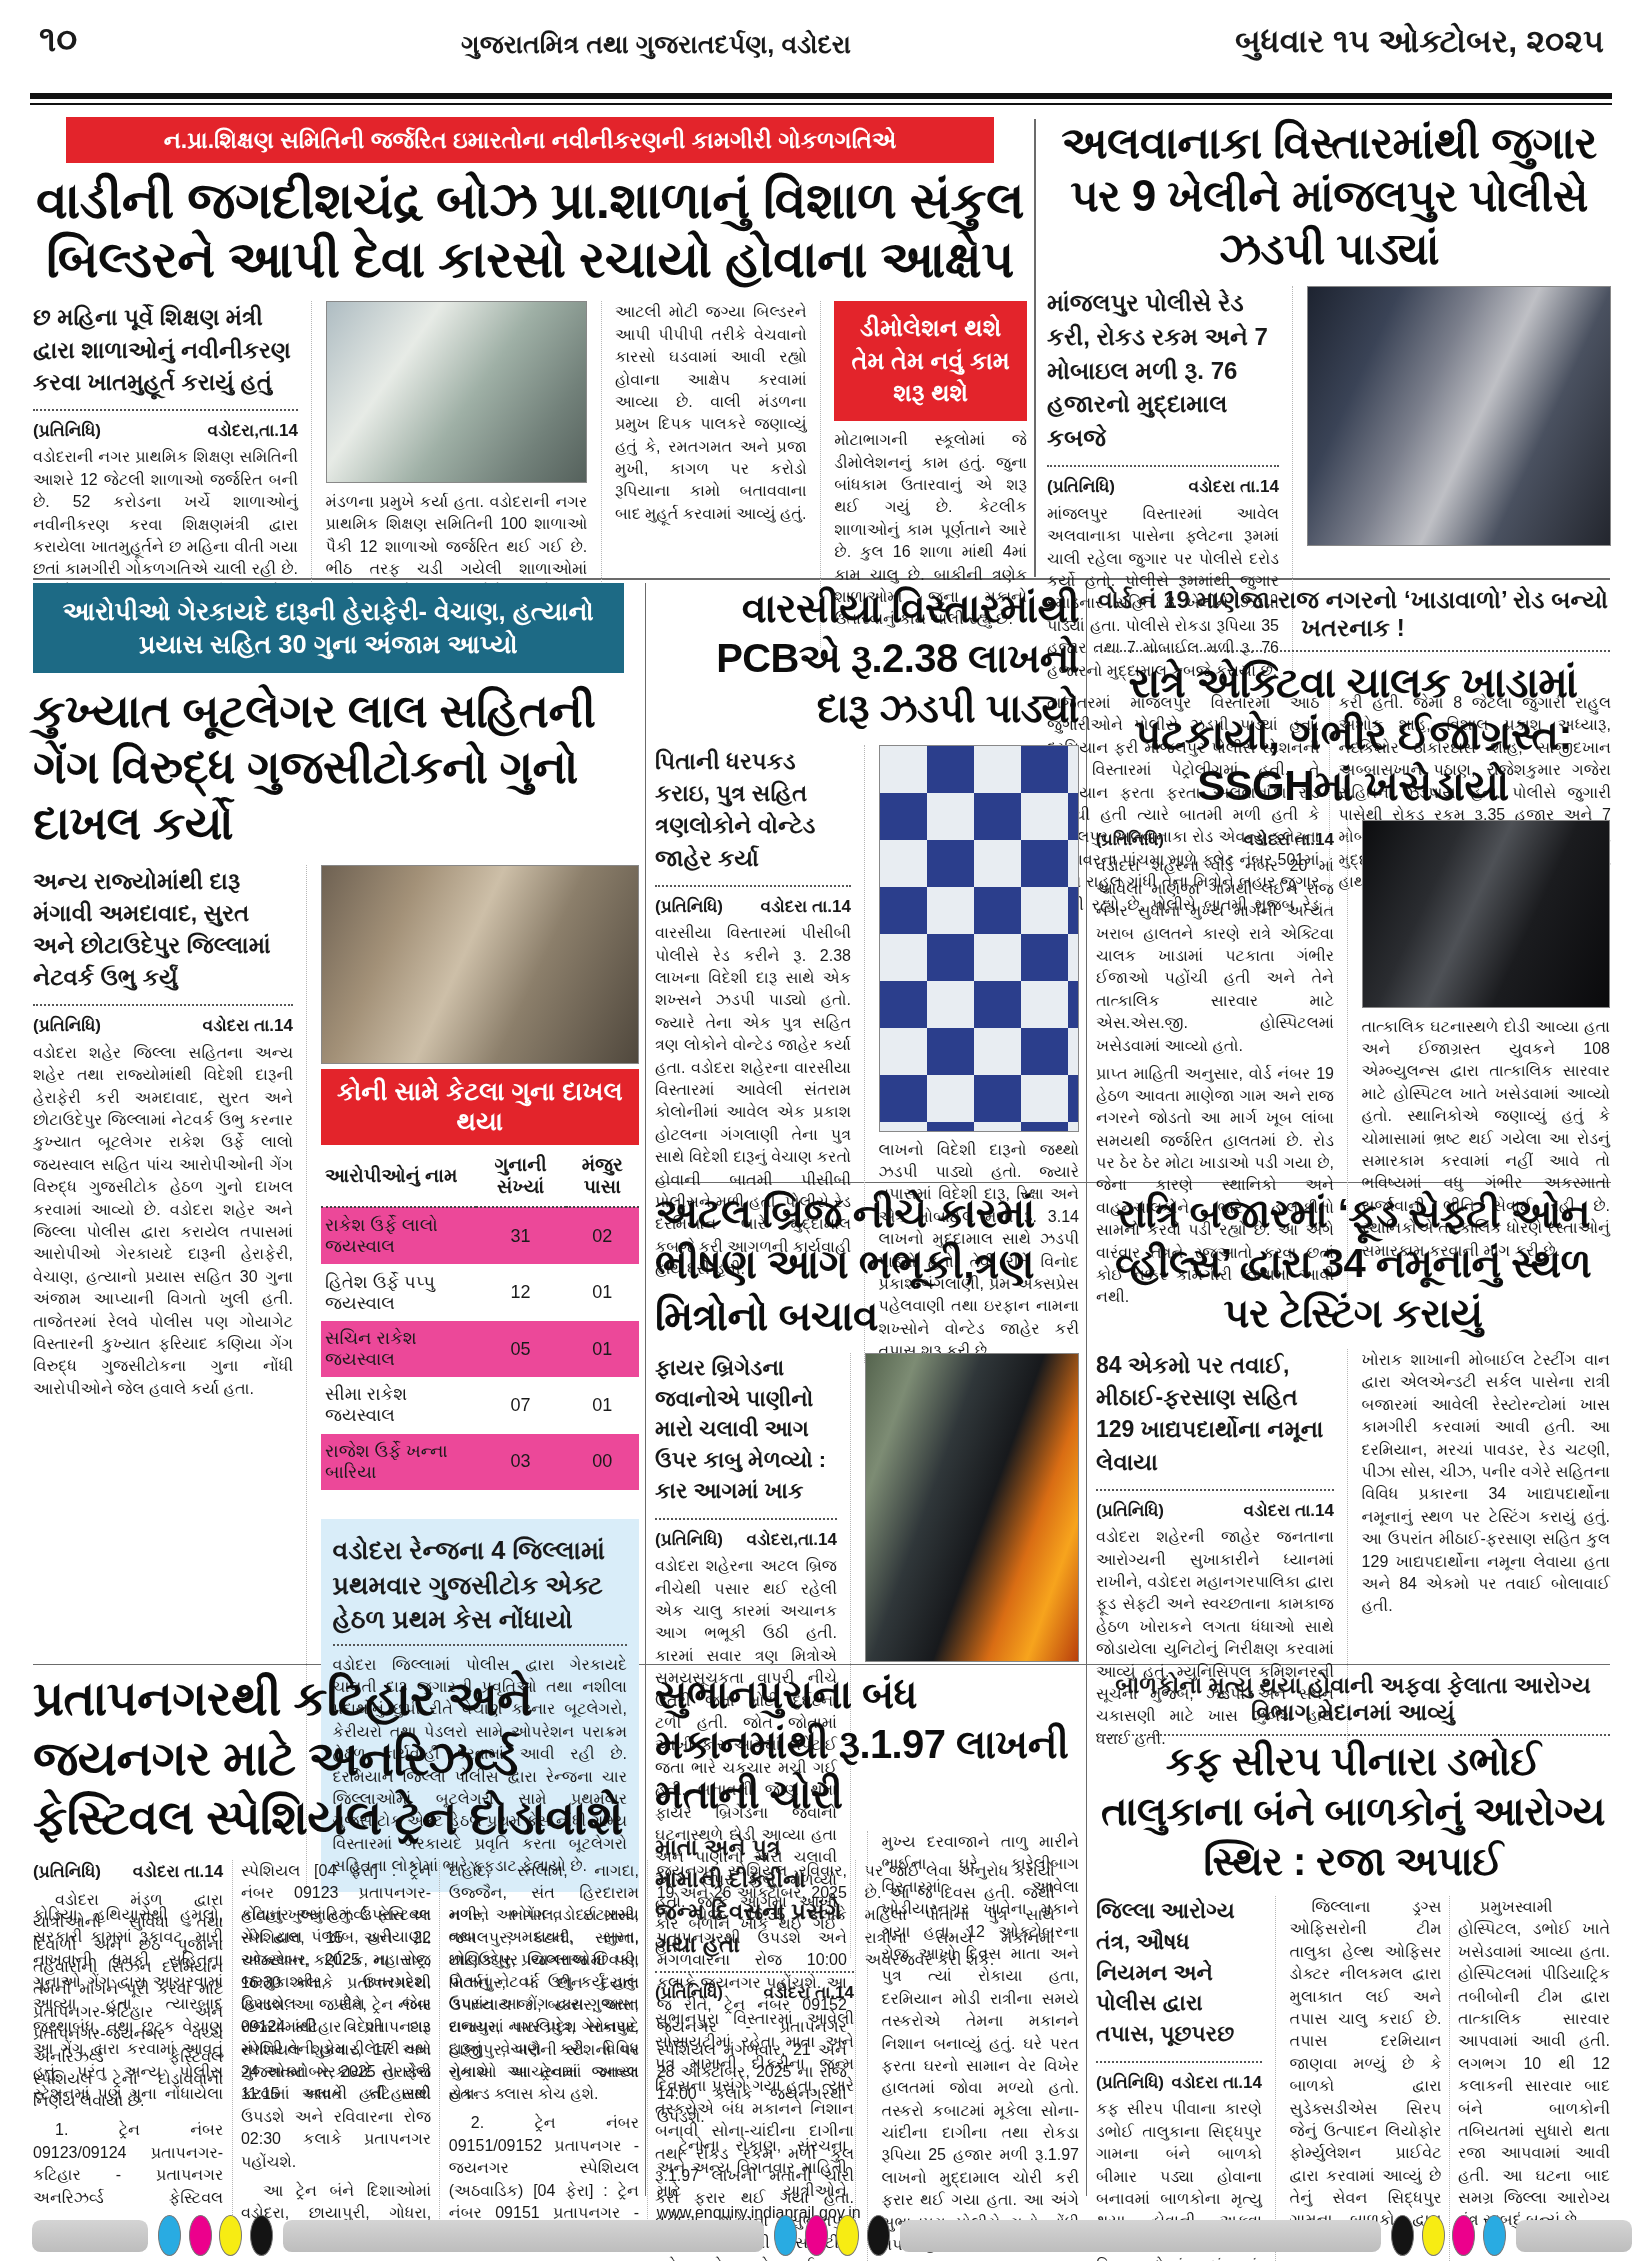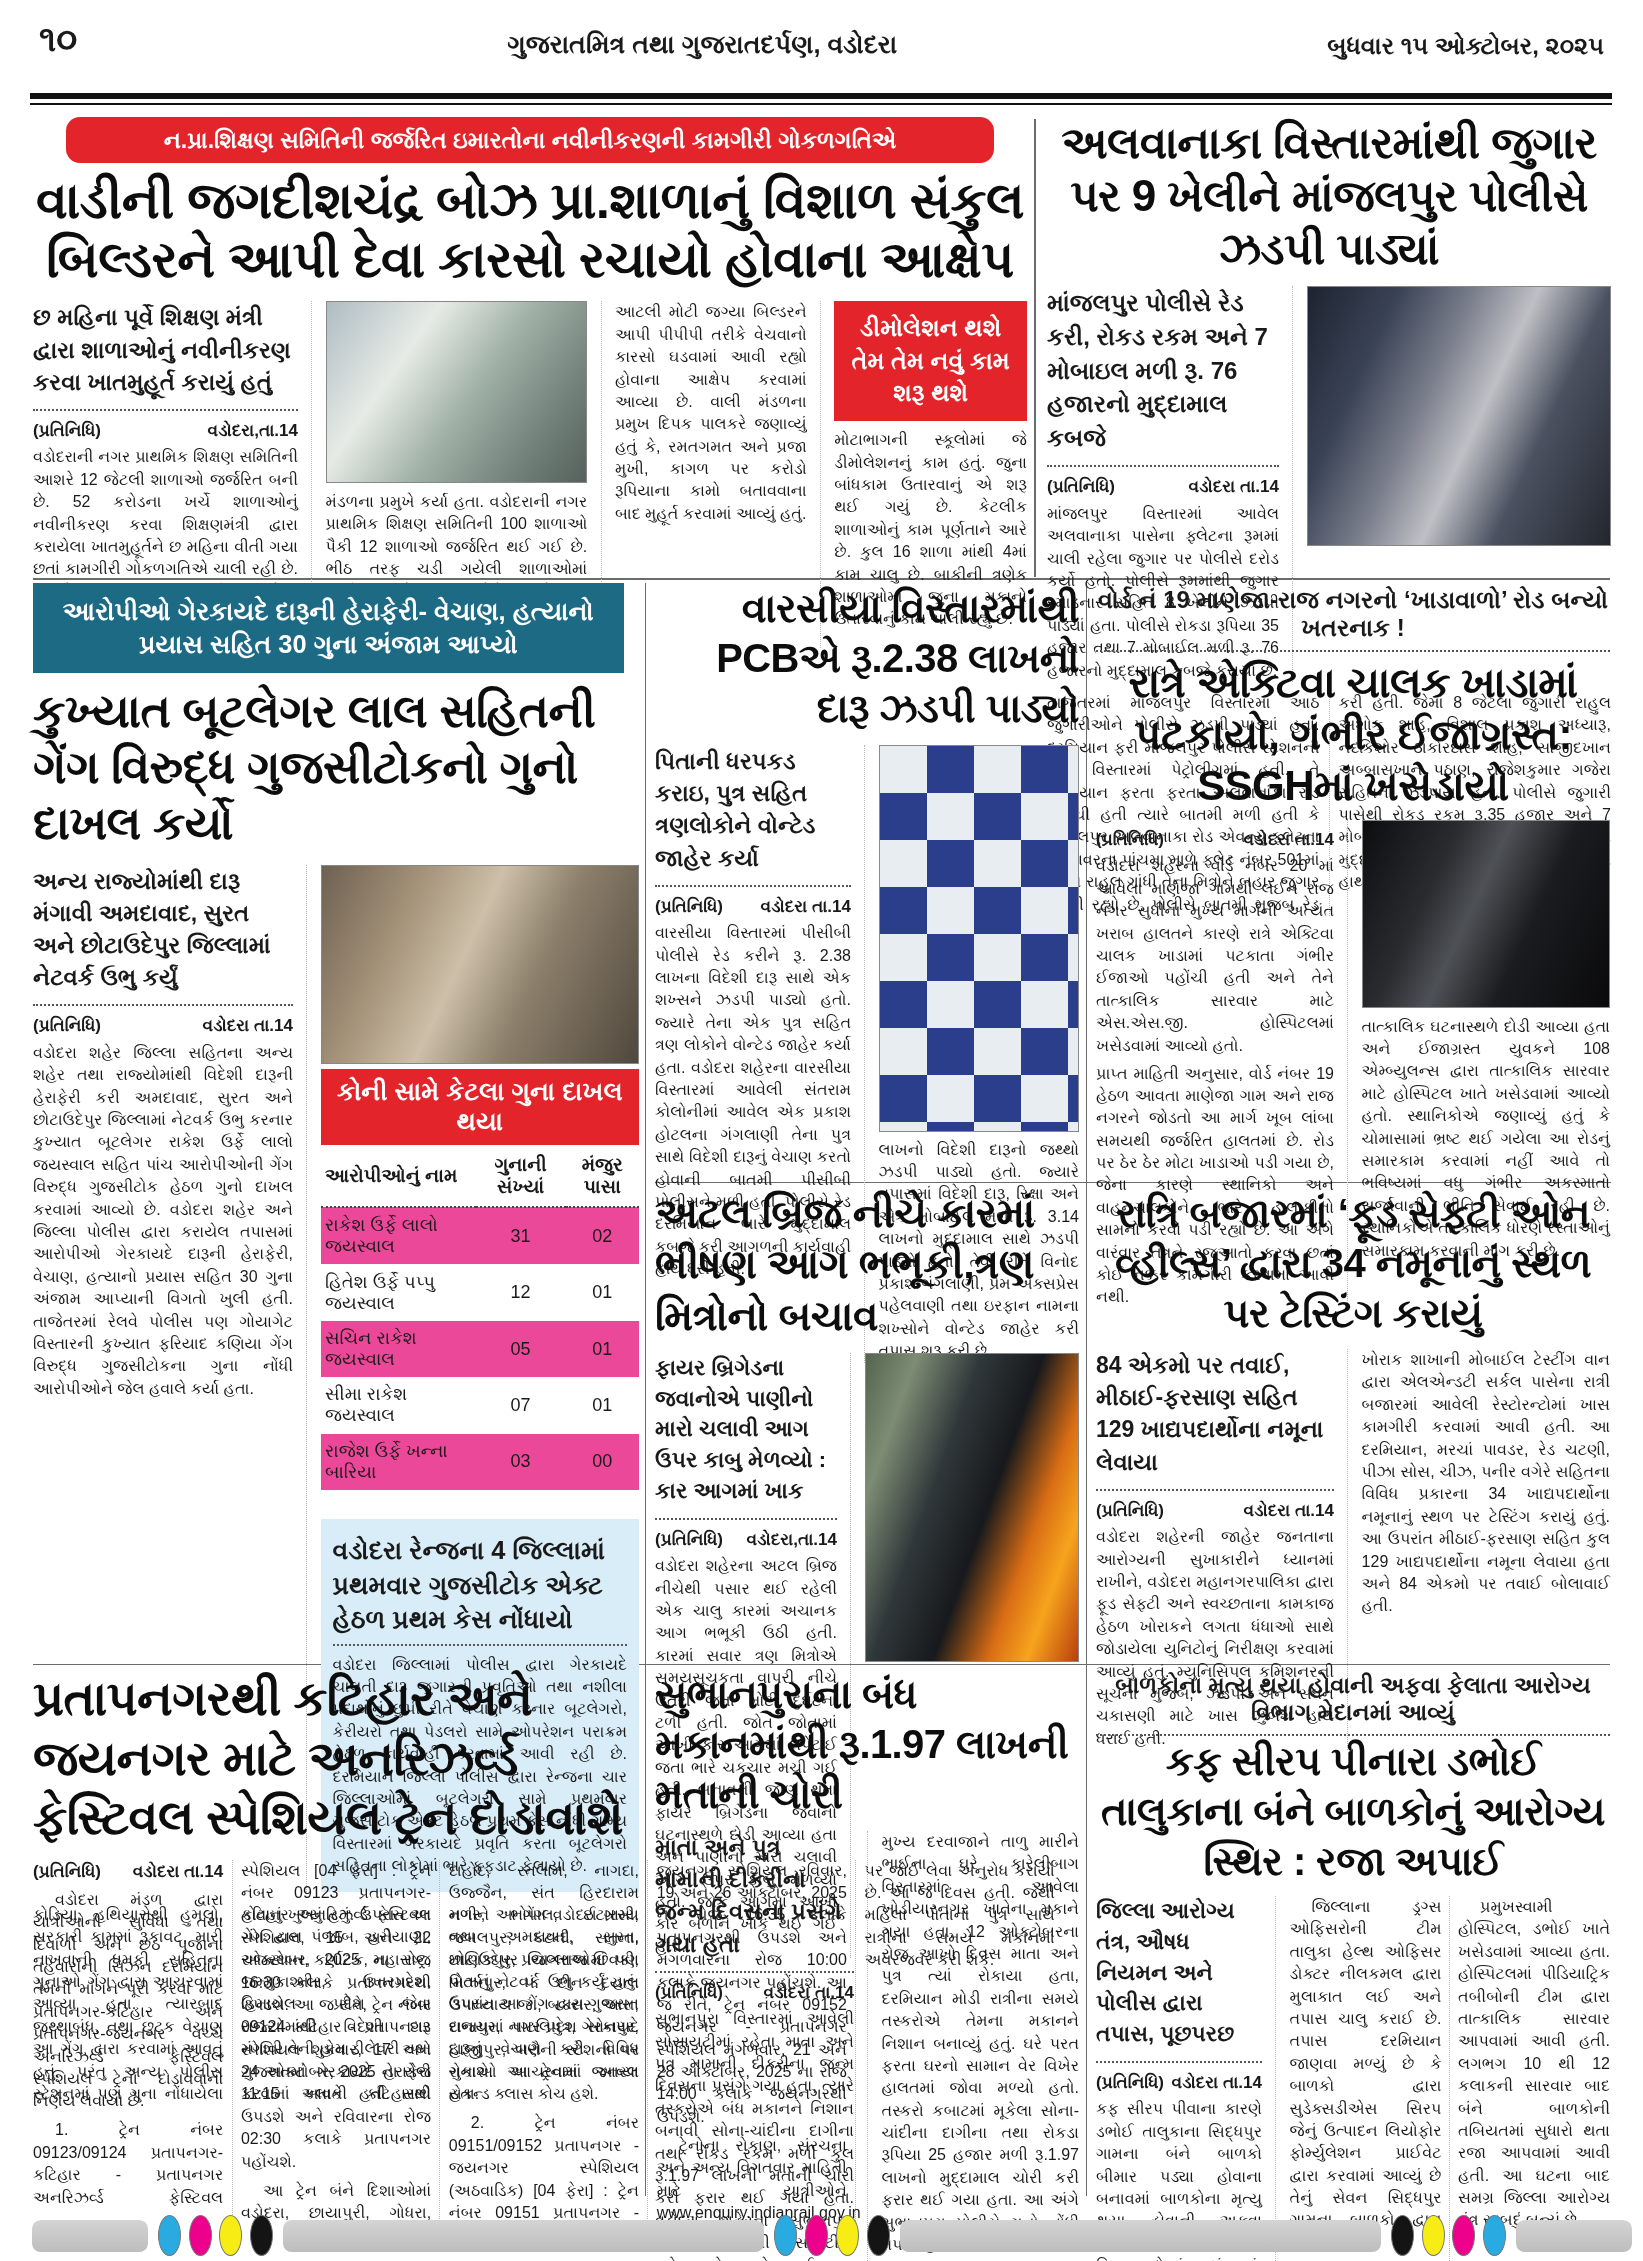--- a/index.html
+++ b/index.html
@@ -5,28 +5,28 @@
   * { margin:0; padding:0; box-sizing:border-box; }
   html,body { background:#9a9a9a; }
   body { font-family:"Liberation Sans","DejaVu Sans",sans-serif; }
   .page { position:relative; width:1643px; height:2261px; background:#ffffff; color:#1a1a1a; overflow:hidden; margin:0 auto; }
 
   
   .hdr { position:absolute; left:0; top:0; width:1643px; height:83px; }
   .hdr-inner { display:flex; justify-content:space-between; align-items:flex-end; padding:19px 39px 5.5px 39px; }
   .hdr .pgnum { font-size:35px; font-weight:bold; }
   .hdr .mast { font-size:25.4px; font-weight:bold; }
-  .hdr .date { font-size:24px; font-weight:bold; }
+  .hdr .date { font-size:32px; font-weight:bold; }
   .hdr-rule { position:absolute; left:30px; top:93px; width:1582px; height:12px;
               border-top:6px solid #111; border-bottom:2.8px solid #111; }
 
   
   .art { position:absolute; }
   .kicker-red { background:#e3242b; color:#fff; text-align:center; font-weight:bold; font-size:23px;
-                padding:8.8px 16.6px; line-height:1.25;border-radius:14px; }
+                padding:8.8px 16.6px; line-height:1.25; }
   .kicker-teal { background:#1d6a85; color:#fff; text-align:center; font-weight:bold; font-size:25.4px;
                  padding:12px 16.6px; line-height:1.3; }
   .kicker-plain { font-weight:bold; font-size:24px; text-align:center; padding:3.3px 0 7.7px 0;
                   border-bottom:2.8px dotted #555; }
   .headline { font-weight:800; text-align:center; color:#0d0d0d; letter-spacing:-0.6px; }
   .row { display:flex; }
   .col { min-width:0; }
   .col + .col { border-left:1.1px dotted #b5b5b5; padding-left:13.3px; margin-left:13.3px; }
   .subhead { font-weight:bold; font-size:23px; line-height:1.4; padding-bottom:11px;
              border-bottom:2.8px dotted #555; }

